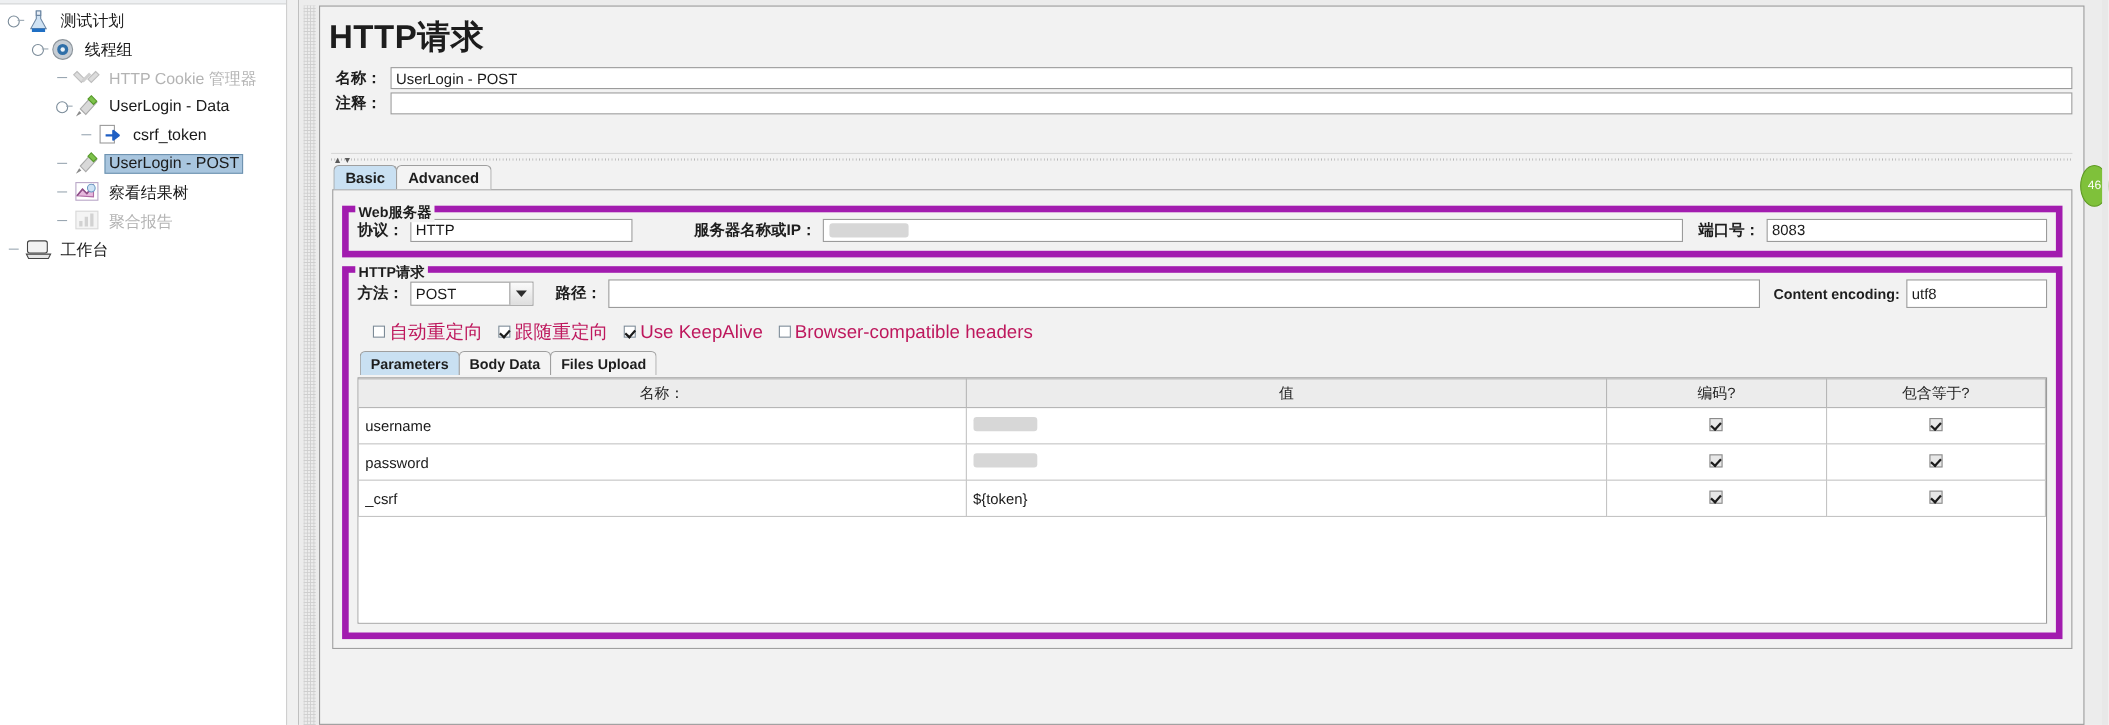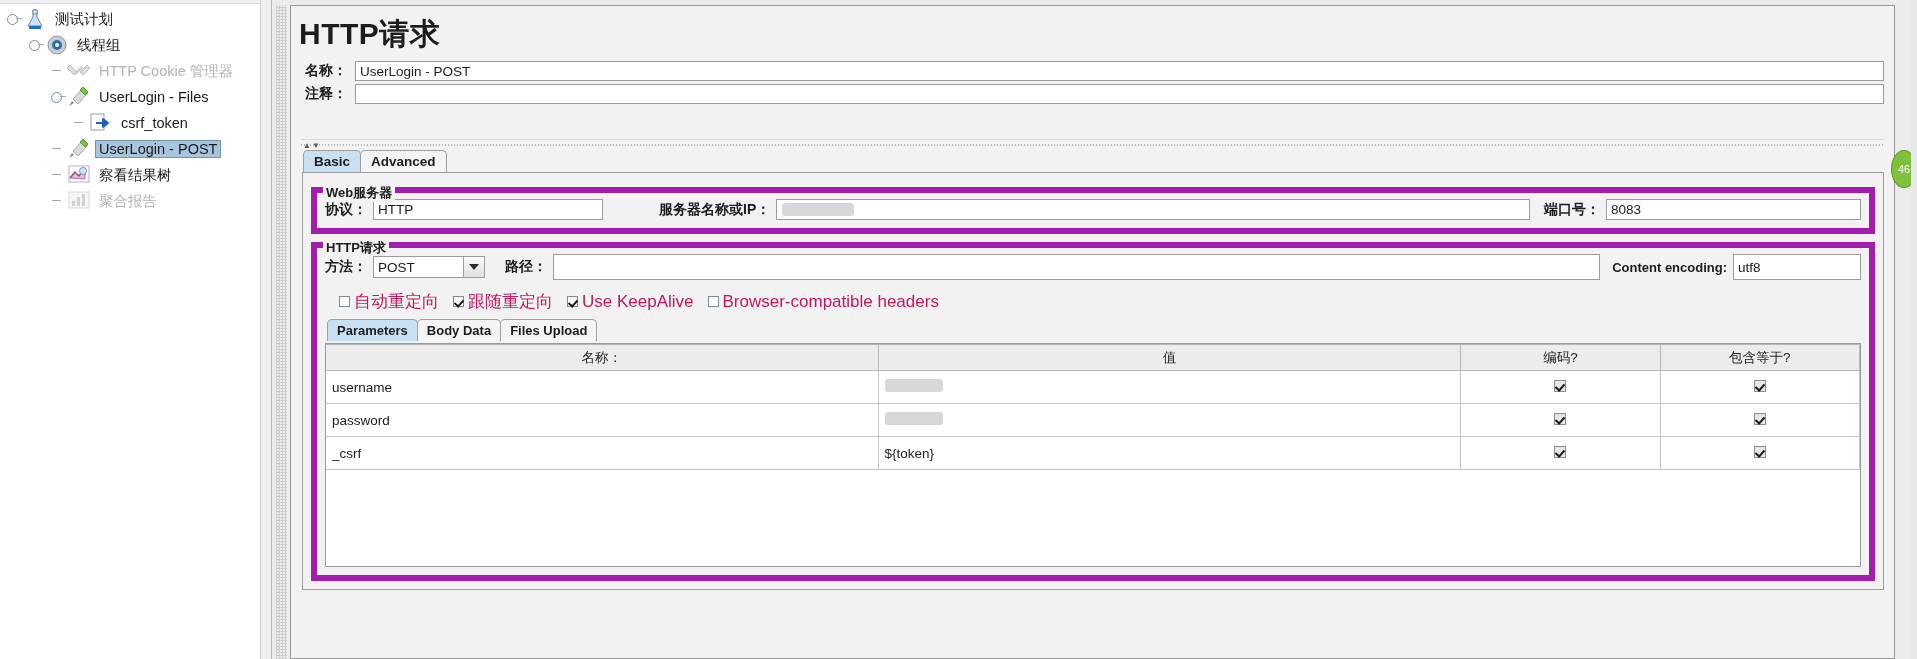--- a/index.html
+++ b/index.html
@@ -230,21 +230,21 @@
         <div class="tnode" style="padding-left: 50px;">
           <span style="position: relative; width: 16px; height: 24px; flex: 0 0 16px;">
             <span class="handle" style="left:1px;top:7px"></span>
             <span class="hline" style="left:10px;top:11px;width:6px"></span>
           </span>
           <span class="ticon"><svg width="26" height="24" viewBox="0 0 26 24">
               <path d="M17 3l5 5-10 11-5-5z" fill="#d9d9d9" stroke="#a9a9a9"></path>
               <path d="M17 2l5 5-3 3-5-5z" fill="#7dc24b" stroke="#579a2b"></path>
               <path d="M6 16l-3 5 5-3z" fill="#8a8a8a"></path>
             </svg></span>
-          <span class="lbl">UserLogin - Files</span>
+          <span class="lbl">UserLogin - Data</span>
         </div>
         <div class="tnode" style="padding-left: 72px;">
           <span style="position: relative; width: 16px; height: 24px; flex: 0 0 16px;">
             <span class="hline" style="left:2px;top:11px;width:9px"></span>
           </span>
           <span class="ticon"><svg width="26" height="24" viewBox="0 0 26 24">
               <rect x="3" y="3" width="13" height="16" fill="#fff" stroke="#9b9b9b"></rect>
               <path d="M8 12h11M15 8l5 4-5 4z" fill="#1f5fc4" stroke="#1f5fc4" stroke-width="2" stroke-linejoin="round"></path>
             </svg></span>
           <span class="lbl">csrf_token</span>
@@ -275,20 +275,30 @@
         <div class="tnode disabled" style="padding-left: 50px;">
           <span style="position: relative; width: 16px; height: 24px; flex: 0 0 16px;">
             <span class="hline" style="left:2px;top:11px;width:9px"></span>
           </span>
           <span class="ticon"><svg width="26" height="24" viewBox="0 0 26 24">
               <rect x="3" y="3" width="20" height="16" fill="#f4f4f4" stroke="#d8d8d8"></rect>
               <path d="M6 17V12h3v5zM11 17V8h3v9zM16 17V5h3v12z" fill="#d2d2d2"></path>
             </svg></span>
           <span class="lbl">聚合报告</span>
         </div>
+        <div class="tnode" style="padding-left: 6px;">
+          <span style="position: relative; width: 16px; height: 24px; flex: 0 0 16px;">
+            <span class="hline" style="left:2px;top:11px;width:9px"></span>
+          </span>
+          <span class="ticon"><svg width="26" height="24" viewBox="0 0 26 24">
+              <rect x="3" y="4" width="18" height="11" rx="2" fill="#f2f2f2" stroke="#444"></rect>
+              <path d="M2 16h22l-2 4H4z" fill="#e6e6e6" stroke="#444"></path>
+            </svg></span>
+          <span class="lbl">工作台</span>
+        </div>
       </div>
     <div class="scroll-strip"></div>
   </div>
 
   <div class="content">
     <div class="dotted-gutter"></div>
     <div class="content-inner">
 
       <div class="panel-title">HTTP请求</div>
 
@@ -311,21 +321,21 @@
           <div class="tab active">Basic</div>
           <div class="tab">Advanced</div>
         </div>
 
       <div class="tabbody">
 
         <div class="group">
           <span class="gtitle">Web服务器</span>
           <div class="grow">
             <span class="glabel">协议：</span>
-            <input class="ginput" style="width: 230px;" value="HTTP">
+            <input class="ginput" style="width: 202px;" value="HTTP">
             <span class="glabel" style="margin-left:56px">服务器名称或IP：</span>
             <div style="position:relative;flex:1;">
               <input class="ginput" style="width: 100%;" value="">
               <span class="redacted" style="position:absolute;left:6px;top:4px;width:72px;height:13px;"></span>
             </div>
             <span class="glabel" style="margin-left:14px">端口号：</span>
             <input class="ginput" style="width: 255px;" value="8083">
           </div>
         </div>
 

